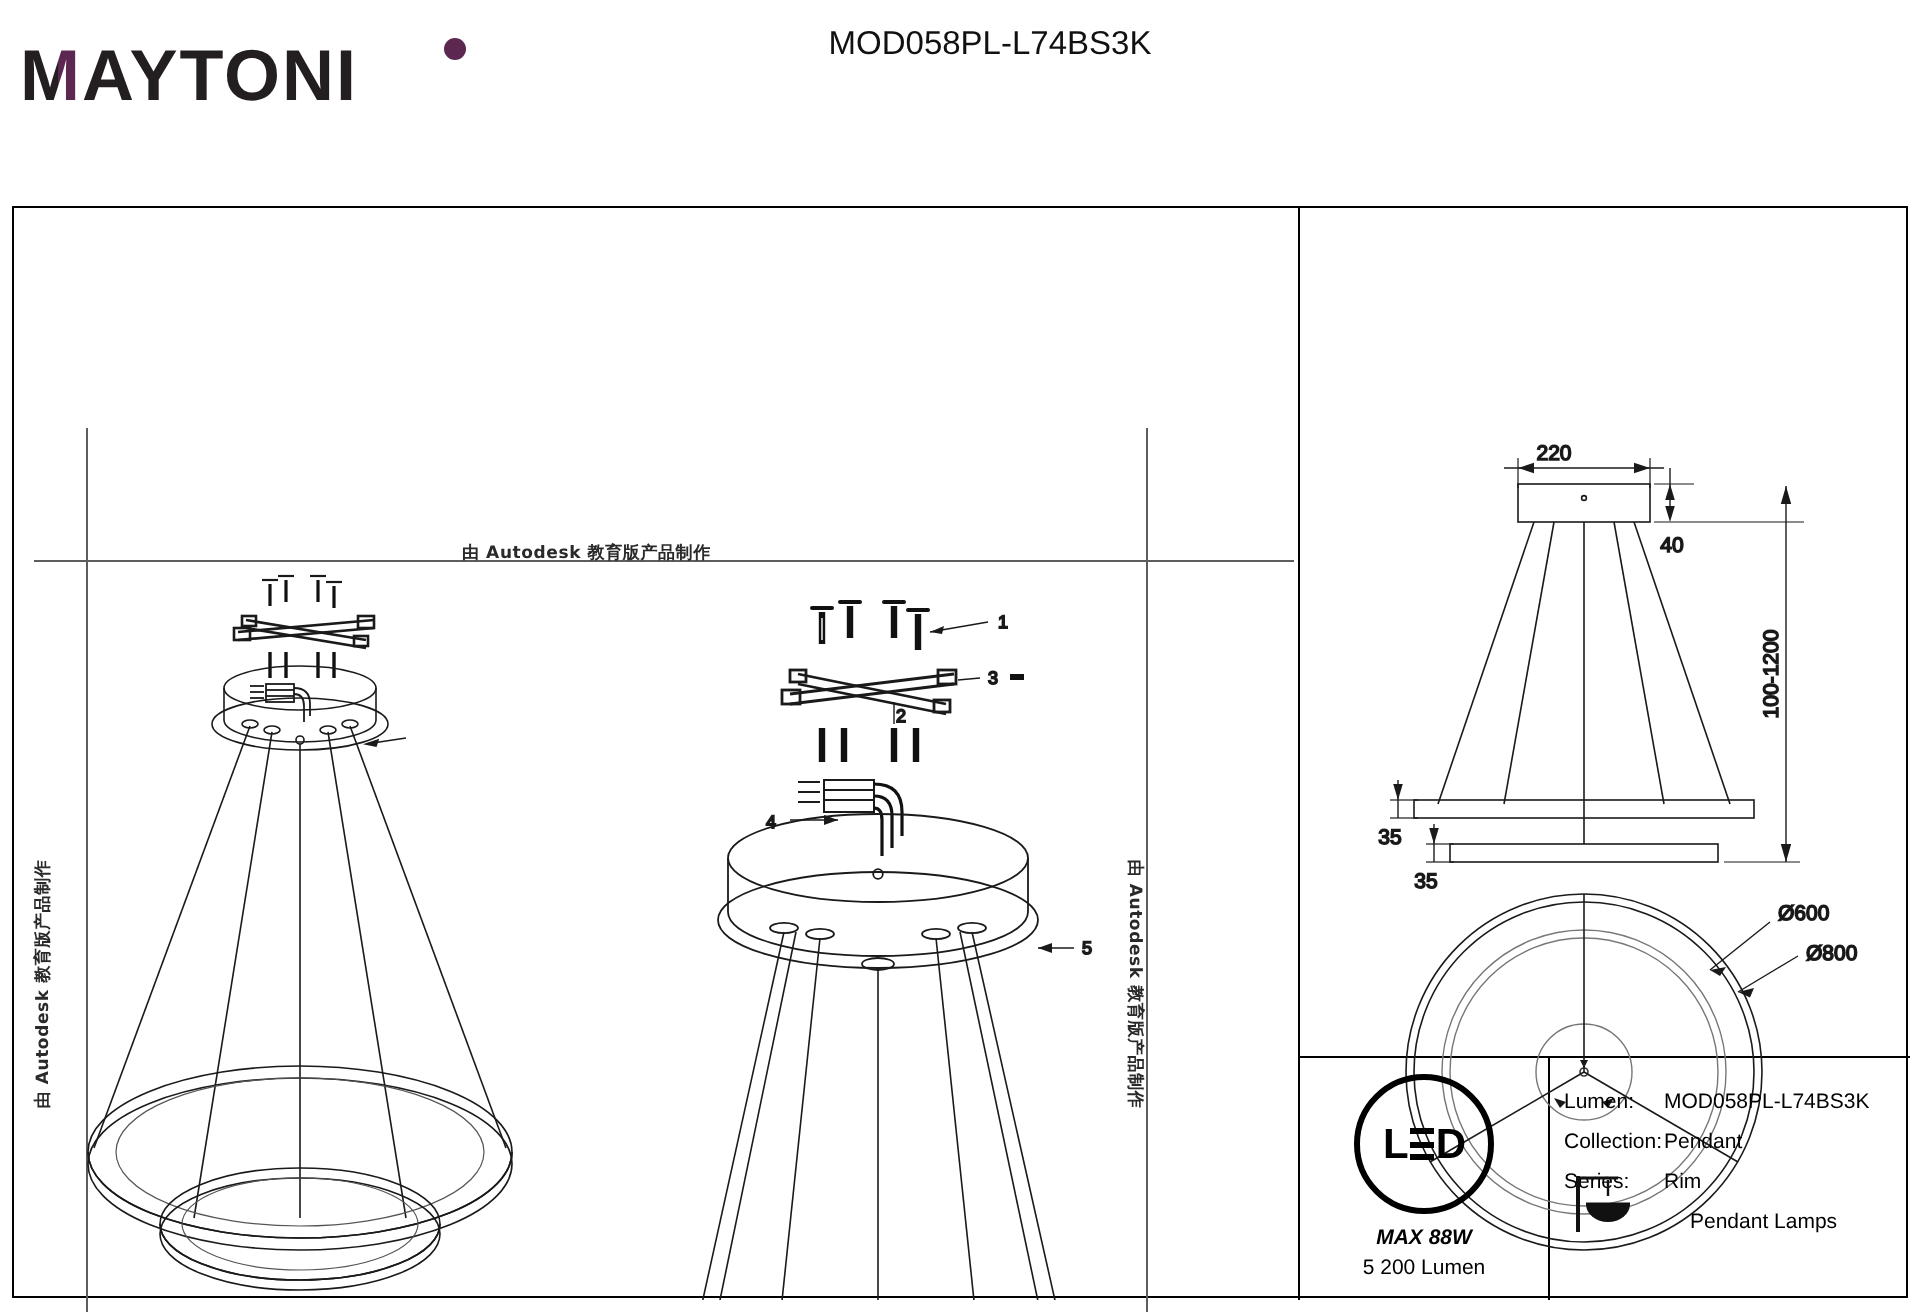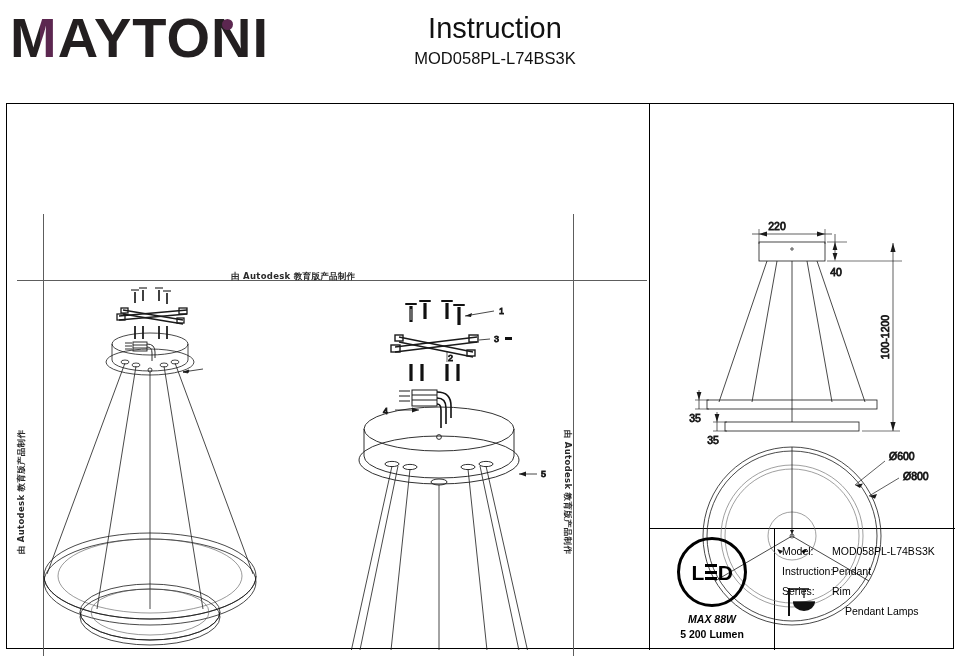--- a/index.html
+++ b/index.html
@@ -14,21 +14,21 @@
     overflow: hidden;
   }
   .page { position: absolute; inset: 0; }
 
   
   .header { position: absolute; left: 0; top: 0; width: 960px; height: 100px; }
 
   .logo-block { position: absolute; left: 10px; top: 12px; width: 290px; height: 72px; }
   .logo-word {
     position: absolute; left: 0; top: 0;
-    font-size: 56px; font-weight: bold; letter-spacing: 1px;
+    font-size: 36px; font-weight: bold; letter-spacing: 1px;
     line-height: 52px; color: #231f20;
     font-family: "Liberation Sans", sans-serif;
   }
   .logo-dot {
     position: absolute; width: 11px; height: 11px; border-radius: 50%;
     background: #5c2750; left: 212px; top: 7px;
   }
   .logo-sub {
     position: absolute; left: 128px; top: 58px;
     font-size: 11.5px; letter-spacing: 2.6px; color: #231f20;
@@ -109,21 +109,21 @@
     display: inline-block; width: 12px; height: 16px;
     position: relative; margin: 0 1px;
   }
   .led-e i {
     position: absolute; left: 0; width: 12px; height: 3px; background: #000;
   }
   .led-e i:nth-child(1) { top: 0; }
   .led-e i:nth-child(2) { top: 6.5px; }
   .led-e i:nth-child(3) { top: 13px; }
   .led-watt { font-size: 10.5px; font-weight: bold; line-height: 15px; color: #000; font-style: italic; }
-  .led-lumen { font-size: 10.5px; font-weight: bold; line-height: 15px; color: #000; }
+  .led-lumen { font-size: 10.5px; font-weight: normal; line-height: 15px; color: #000; }
 
   .spec-cell { position: absolute; left: 768px; top: 425px; width: 180px; height: 121px; }
   .spec-row { position: absolute; font-size: 10.5px; color: #000; white-space: nowrap; }
   .spec-label { position: absolute; left: 7px; }
   .spec-value { position: absolute; left: 57px; }
   .r1 { top: 16px; }
   .r2 { top: 36px; }
   .r3 { top: 56px; }
   .r4 { top: 76px; left: 70px; }
 
@@ -140,21 +140,20 @@
   <div class="header">
 
     <div class="logo-block">
       <div class="logo-word">
         <span><span style="background: linear-gradient(to right, rgb(35, 31, 32) 0%, rgb(35, 31, 32) 62%, rgb(92, 39, 80) 62%, rgb(92, 39, 80) 100%) text; color: transparent;">M</span><span>AYTONI</span></span>
       </div>
       <div class="logo-dot"></div>
     </div>
 
     <div class="title-block">
-      <div class="doc-title">Instruction</div>
       <div class="doc-code">MOD058PL-L74BS3K</div>
     </div>
   </div>
 
   <div class="frame">
     <div class="v-divider"></div>
     <div class="h-divider"></div>
     <div class="v-divider2"></div>
 
     <div class="wm-top-line"></div>
@@ -426,25 +425,25 @@
             </span>
             <span>D</span>
         </div>
       </div>
       <div class="led-watt">MAX 88W</div>
       <div class="led-lumen">5 200 Lumen</div>
     </div>
 
     <div class="spec-cell">
       <div class="spec-row r1">
-        <span class="spec-label">Model:</span>
+        <span class="spec-label">Lumen:</span>
         <span class="spec-value">MOD058PL-L74BS3K</span>
       </div>
       <div class="spec-row r2">
-        <span class="spec-label">Instruction:</span>
+        <span class="spec-label">Collection:</span>
         <span class="spec-value">Pendant</span>
       </div>
       <div class="spec-row r3">
         <span class="spec-label">Series:</span>
         <span class="spec-value">Rim</span>
       </div>
       <div class="spec-row r4">Pendant Lamps</div>
 
       <svg class="lamp-icon" viewBox="0 0 36 34">
         <line x1="2" y1="2" x2="2" y2="30" stroke="#111" stroke-width="2"></line>

